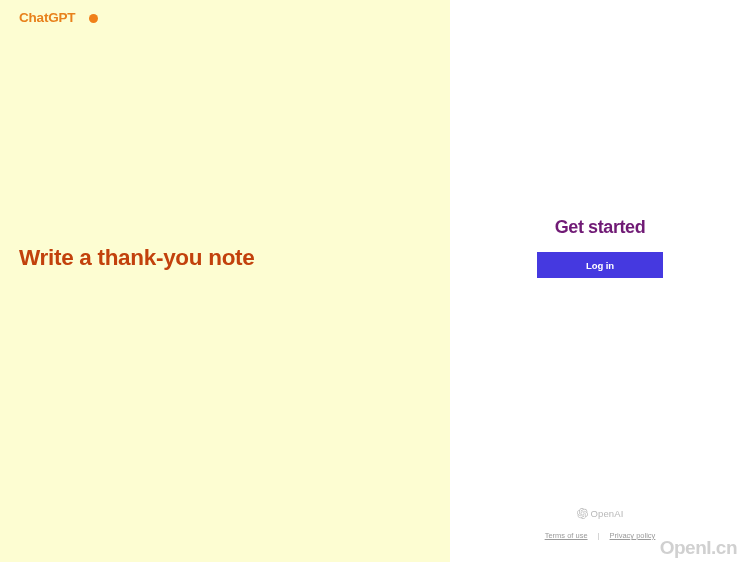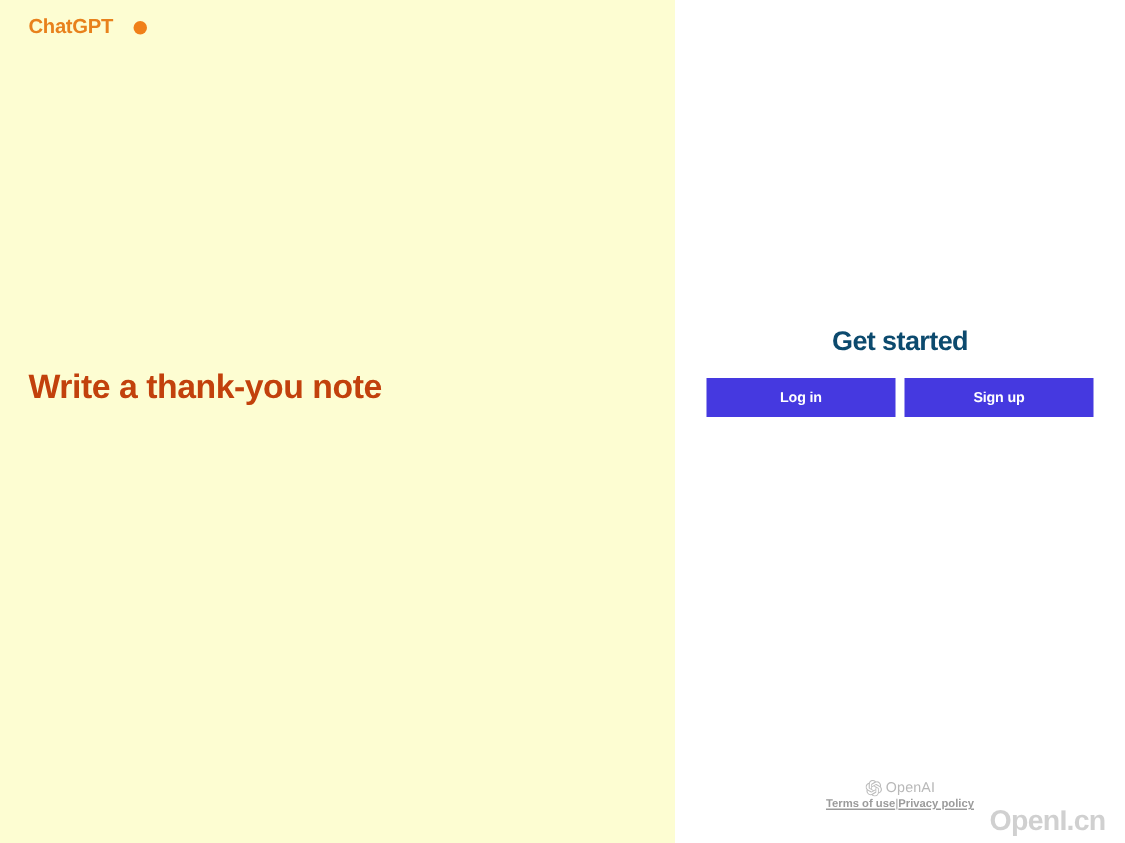--- a/index.html
+++ b/index.html
@@ -95,21 +95,21 @@
     top: 216px;
     left: 0;
     right: 0;
     display: flex;
     flex-direction: column;
     align-items: center;
   }
   .get-started {
     font-size: 18px;
     font-weight: bold;
-    color: #0c4a6e;
+    color: #701a75;
     letter-spacing: -0.4px;
     margin: 0 0 14px 0;
     line-height: 22px;
   }
   .auth-buttons {
     display: flex;
     gap: 6px;
   }
   .auth-btn {
     width: 126px;
@@ -136,40 +136,40 @@
     left: 0;
     right: 0;
     display: flex;
     flex-direction: column;
     align-items: center;
   }
   .openai-logo {
     display: flex;
     align-items: center;
     gap: 3px;
+    margin-bottom: 12px;
   }
   .openai-mark {
     width: 11px;
     height: 11px;
     display: block;
   }
   .openai-word {
     font-size: 9.5px;
     color: #b8b8b8;
     font-weight: normal;
     letter-spacing: 0.1px;
     line-height: 1;
   }
   .footer-links {
     display: flex;
     align-items: center;
-    gap: 0;
+    gap: 10px;
     font-size: 7.5px;
     color: #9b9b9b;
-    font-weight: bold;
   }
   .footer-link {
     color: #9b9b9b;
     text-decoration: underline;
     cursor: pointer;
   }
   .footer-sep {
     color: #bdbdbd;
   }
 
@@ -204,21 +204,20 @@
     </div>
 
   </div>
 
   <div class="right-panel">
 
     <div class="auth-block">
       <h1 class="get-started">Get started</h1>
       <div class="auth-buttons">
         <button class="auth-btn">Log in</button>
-        <button class="auth-btn">Sign up</button>
       </div>
     </div>
 
     <div class="footer">
       <div class="openai-logo">
         <svg class="openai-mark" viewBox="0 0 24 24" aria-hidden="true">
           <path fill="#bcbcbc" d="M22.28 9.82a5.98 5.98 0 0 0-.52-4.91 6.05 6.05 0 0 0-6.51-2.9A6.07 6.07 0 0 0 4.98 4.18a5.99 5.99 0 0 0-4 2.9 6.05 6.05 0 0 0 .75 7.1 5.98 5.98 0 0 0 .51 4.91 6.05 6.05 0 0 0 6.52 2.9A5.99 5.99 0 0 0 13.26 24a6.06 6.06 0 0 0 5.77-4.21 5.99 5.99 0 0 0 4-2.9 6.06 6.06 0 0 0-.75-7.07zm-9.02 12.6a4.48 4.48 0 0 1-2.88-1.04l.14-.08 4.78-2.76a.79.79 0 0 0 .39-.68v-6.74l2.02 1.17a.07.07 0 0 1 .4.06v5.58a4.5 4.5 0 0 1-4.49 4.49zM3.6 18.3a4.47 4.47 0 0 1-.54-3.01l.14.09 4.78 2.76a.77.77 0 0 0 .78 0l5.84-3.37v2.33a.08.08 0 0 1-.3.07l-4.83 2.79a4.5 4.5 0 0 1-6.14-1.64zM2.34 7.9a4.48 4.48 0 0 1 2.34-1.97V11.6a.77.77 0 0 0 .39.68l5.81 3.35-2.02 1.17a.07.07 0 0 1-.07 0L3.96 14a4.5 4.5 0 0 1-1.62-6.1zm16.6 3.86-5.84-3.4 2.02-1.16a.07.07 0 0 1 .07 0l4.83 2.79a4.49 4.49 0 0 1-.68 8.1v-5.66a.8.8 0 0 0-.4-.67zm2.01-3.03-.14-.09-4.77-2.78a.78.78 0 0 0-.79 0L9.41 9.23V6.9a.07.07 0 0 1 .03-.06l4.83-2.79a4.49 4.49 0 0 1 6.67 4.65zM8.31 12.86l-2.02-1.17a.08.08 0 0 1-.04-.05V6.07a4.49 4.49 0 0 1 7.37-3.45l-.14.08L8.7 5.46a.79.79 0 0 0-.39.68zm1.1-2.37 2.6-1.5 2.6 1.5v3l-2.6 1.5-2.6-1.5z"></path>
         </svg>
         <span class="openai-word">OpenAI</span>
       </div>

